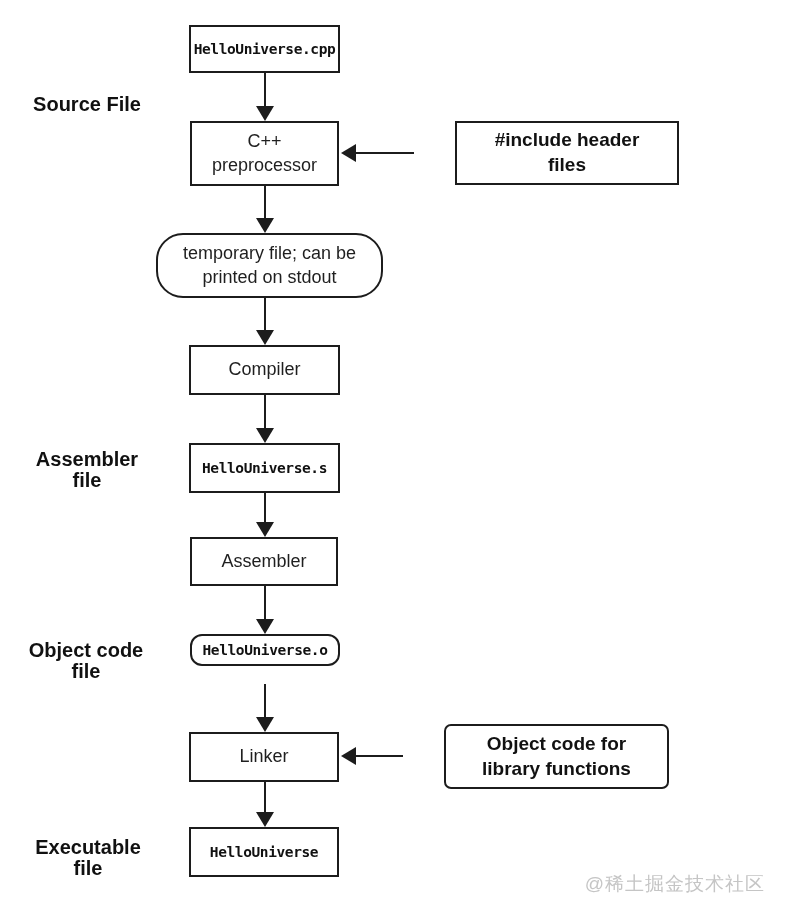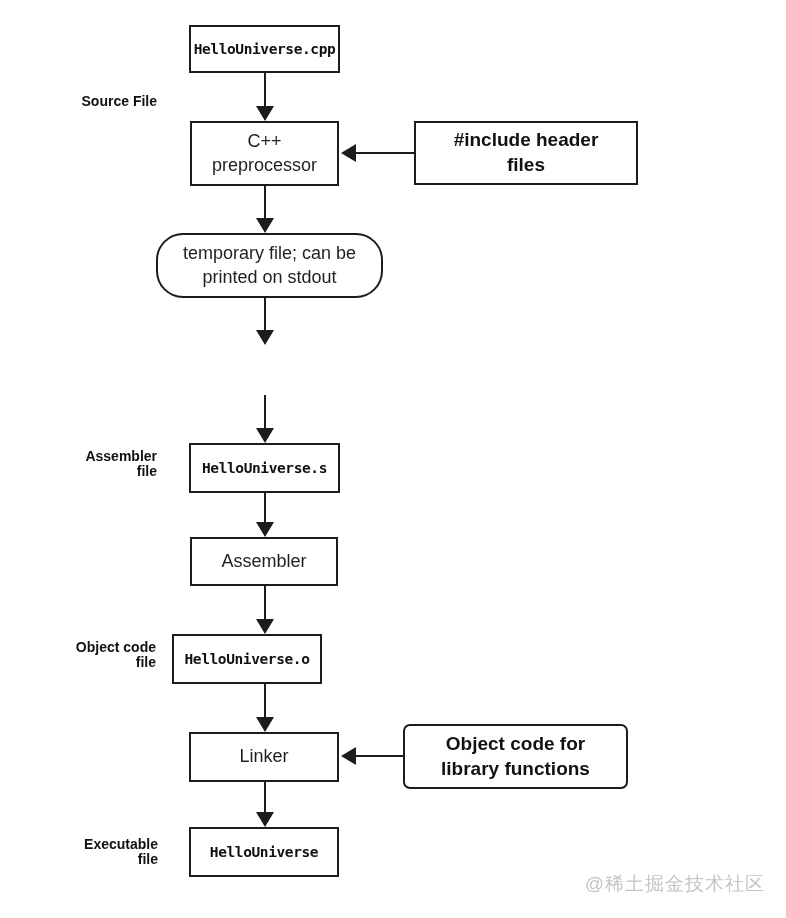--- a/index.html
+++ b/index.html
@@ -30,27 +30,28 @@
     font-size: 14.5px;
     letter-spacing: -0.4px;
     color: #111;
   }
   .sans { font-size: 18px; line-height: 1.3; }
   .note {
     font-weight: bold;
     font-size: 19px;
     line-height: 1.3;
     color: #111;
+    margin-left: 41px;
   }
   .stage-label {
     position: absolute;
     font-weight: bold;
-    font-size: 14px;
+    font-size: 20px;
     line-height: 1.05;
-    text-align: right;
+    text-align: center;
     color: #111;
     white-space: pre-line;
     width: 140px;
   }
   
   .varrow { position: absolute; left: 256px; width: 18px; }
   .varrow::before {
     content: ""; position: absolute; left: 8px; top: 0; bottom: 12px;
     width: 2px; background: var(--ink);
   }
@@ -95,23 +96,24 @@
   <div class="stage-label" style="left:16px; top:640px;">Object code
 file</div>
   <div class="stage-label" style="left:18px; top:837px;">Executable
 file</div>
 
   <div class="box mono" style="left:189px; top:25px;  width:151px; height:48px;">HelloUniverse.cpp</div>
   <div class="box sans" style="left:190px; top:121px; width:149px; height:65px;">C++
 preprocessor</div>
   <div class="box sans" style="left:156px; top:233px; width:227px; height:65px;border-radius:27px;">temporary file; can be
 printed on stdout</div>
+  <div class="box sans" style="left:189px; top:345px; width:151px; height:50px;">Compiler</div>
   <div class="box mono" style="left:189px; top:443px; width:151px; height:50px;">HelloUniverse.s</div>
   <div class="box sans" style="left:190px; top:537px; width:148px; height:49px;">Assembler</div>
-  <div class="box mono" style="left:172px; top:634px; width:150px; height:50px;">HelloUniverse.o</div>
+  <div class="box mono" style="left:190px; top:634px; width:150px; height:32px;border-radius:12px;">HelloUniverse.o</div>
   <div class="box sans" style="left:189px; top:732px; width:150px; height:50px;">Linker</div>
   <div class="box mono" style="left:189px; top:827px; width:150px; height:50px;">HelloUniverse</div>
 
   <div class="box note" style="left:414px; top:121px; width:224px; height:64px;">#include header
 files</div>
   <div class="box note" style="left:403px; top:724px; width:225px; height:65px;border-radius:7px;">Object code for
 library functions</div>
 
   <div class="varrow" style="top:73px;  height:48px;"></div>
   <div class="varrow" style="top:186px; height:47px;"></div>

